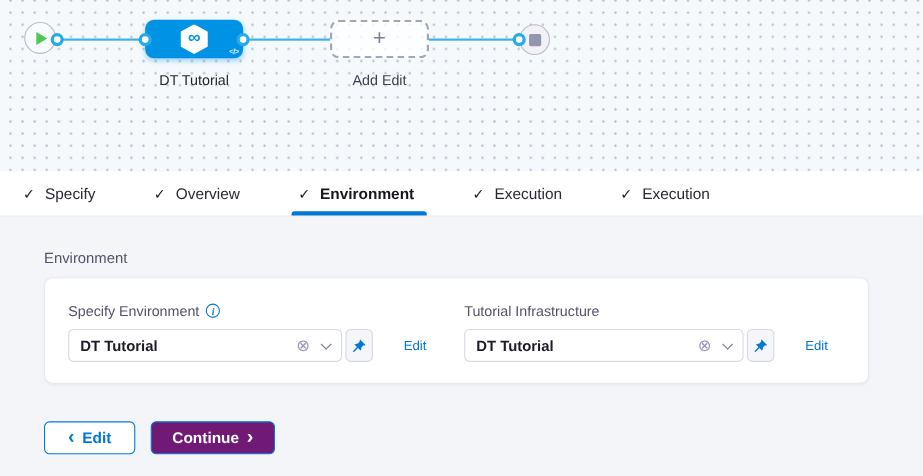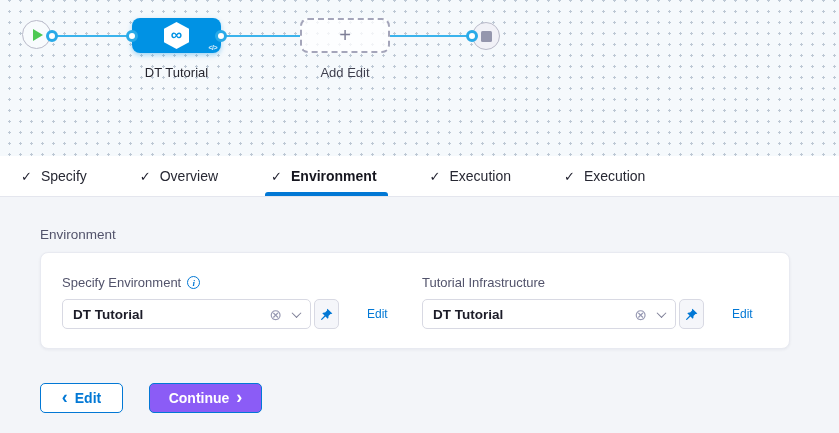--- a/index.html
+++ b/index.html
@@ -105,21 +105,21 @@
     margin-left:3px; width:25px; height:30px; border:1px solid #d8d9e3; border-radius:5px;
     background:#f5f6fa; display:flex; align-items:center; justify-content:center; cursor:pointer;
   }
   .edit-link { margin-left:28px; font-size:12px; font-weight:400; color:#0278d5; cursor:pointer; }
 
   
   .footer { position:absolute; left:40px; top:186px; display:flex; gap:14px; }
   .btn { height:30px; border-radius:5px; display:inline-flex; align-items:center; justify-content:center;
     gap:7px; font-size:14px; font-weight:700; cursor:pointer; }
   .btn-back { width:83px; background:#fff; border:1px solid #0278d5; color:#0278d5; }
-  .btn-continue { width:113px; background:#8b5cf6; border:1px solid #0278d5; color:#fff;margin-left:12px; }
+  .btn-continue { width:113px; background:#701a75; border:1px solid #0278d5; color:#fff; }
   .btn-chevron { font-size:18px; font-weight:700; line-height:0; margin-top:-2px; }
 </style>
 </head>
 <body>
 
 <div class="screen">
 
   <div class="canvas">
     <div class="connector" style="left:52px;width:80px;"></div>
     <div class="connector" style="left:221px;width:79px;"></div>

